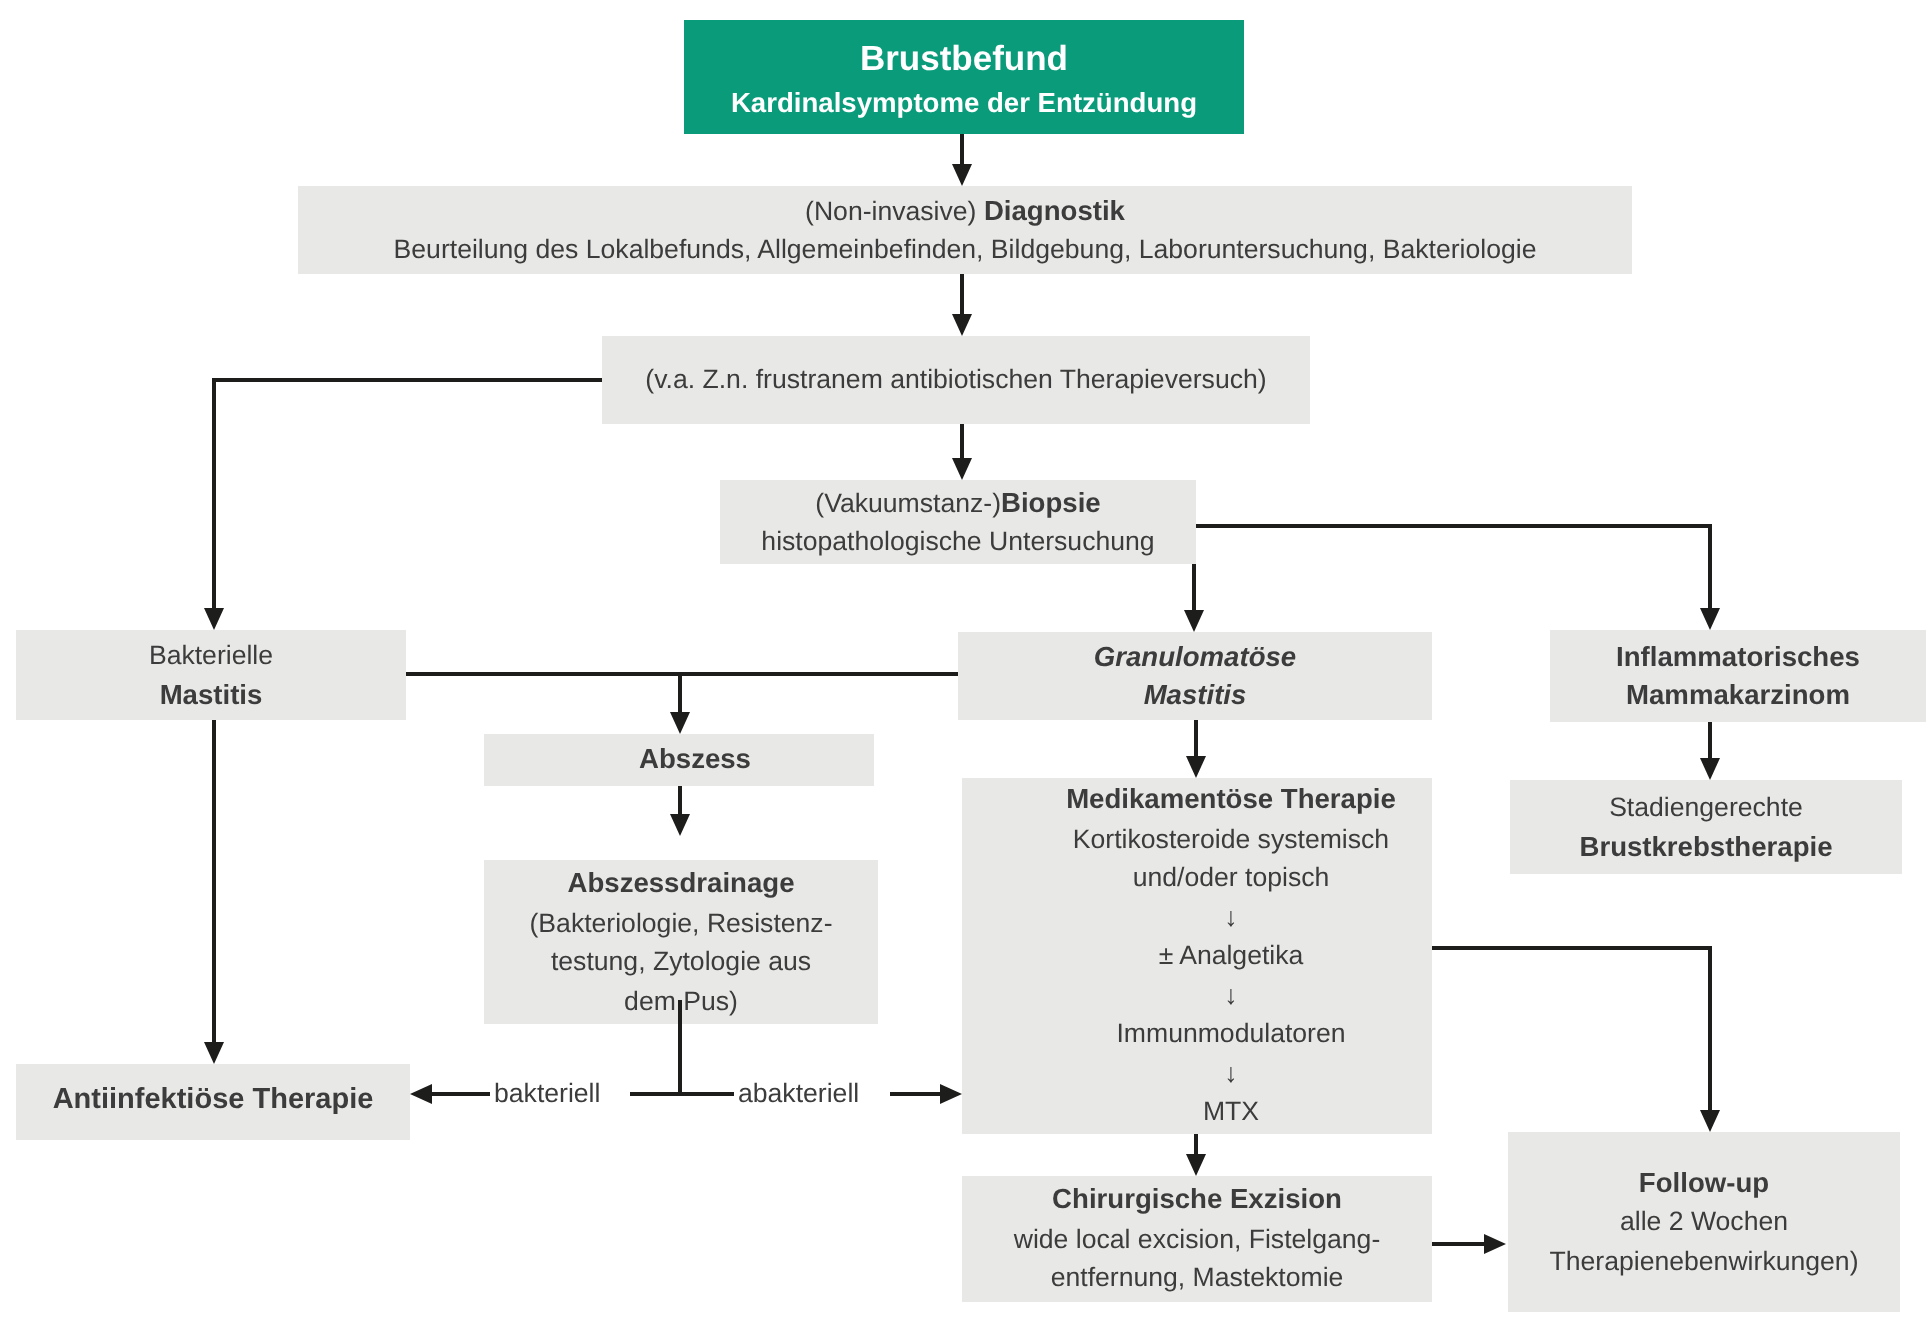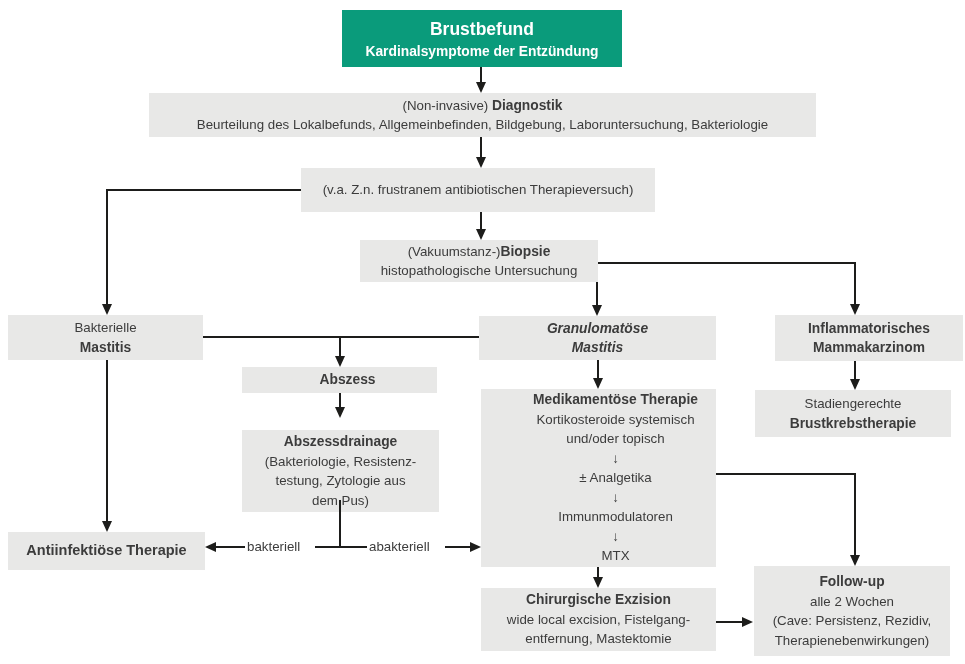--- a/index.html
+++ b/index.html
@@ -103,21 +103,20 @@
 
   <div class="box" style="left:481px; top:588px; width:235px; height:63px;">
     <div class="t">Chirurgische Exzision</div>
     <div>wide local excision, Fistelgang-</div>
     <div>entfernung, Mastektomie</div>
   </div>
 
   <div class="box" style="left:754px; top:566px; width:196px; height:90px;text-align:center;">
     <div class="t">Follow-up</div>
     <div>alle 2 Wochen</div>
-    <div>(Cave: Persistenz, Rezidiv,</div>
     <div>Therapienebenwirkungen)</div>
   </div>
 
   <div class="vl" style="left:480.3px; top:67px; height:16px;"></div>
   <div class="ah ah-down" style="left:476px; top:82px;"></div>
 
   <div class="vl" style="left:480.3px; top:137px; height:21px;"></div>
   <div class="ah ah-down" style="left:476px; top:157px;"></div>
 
   <div class="vl" style="left:480.3px; top:212px; height:18px;"></div>

